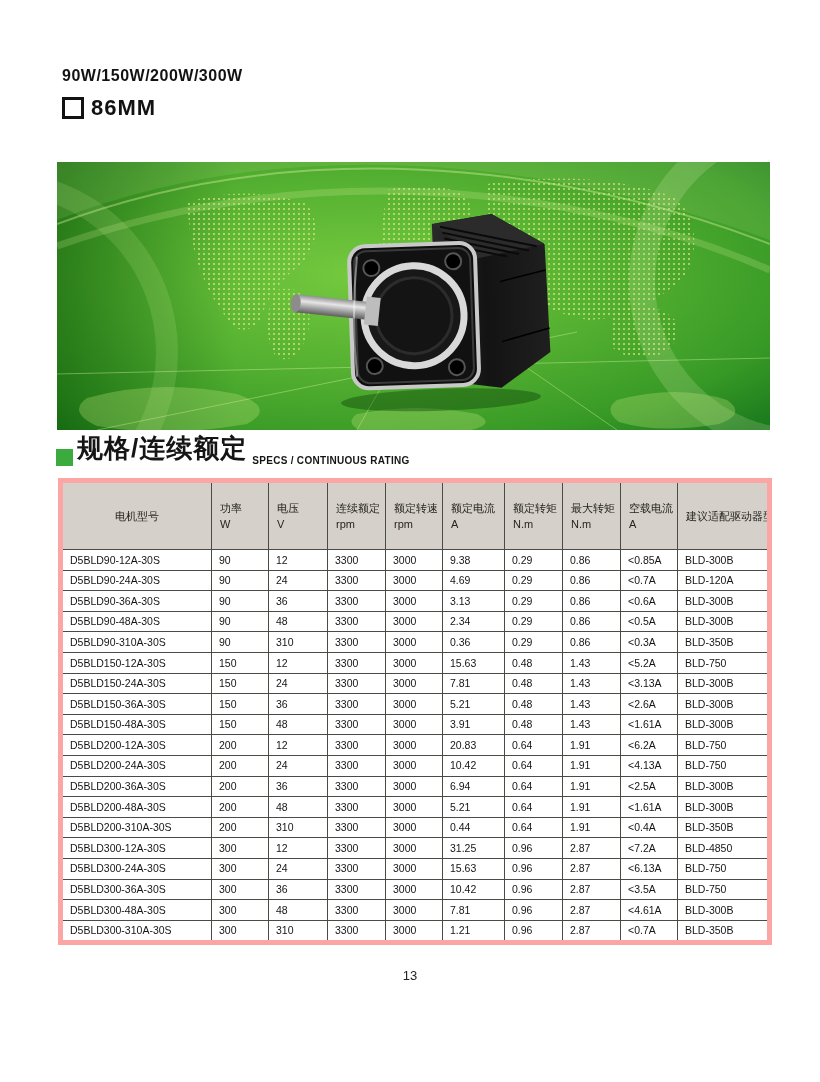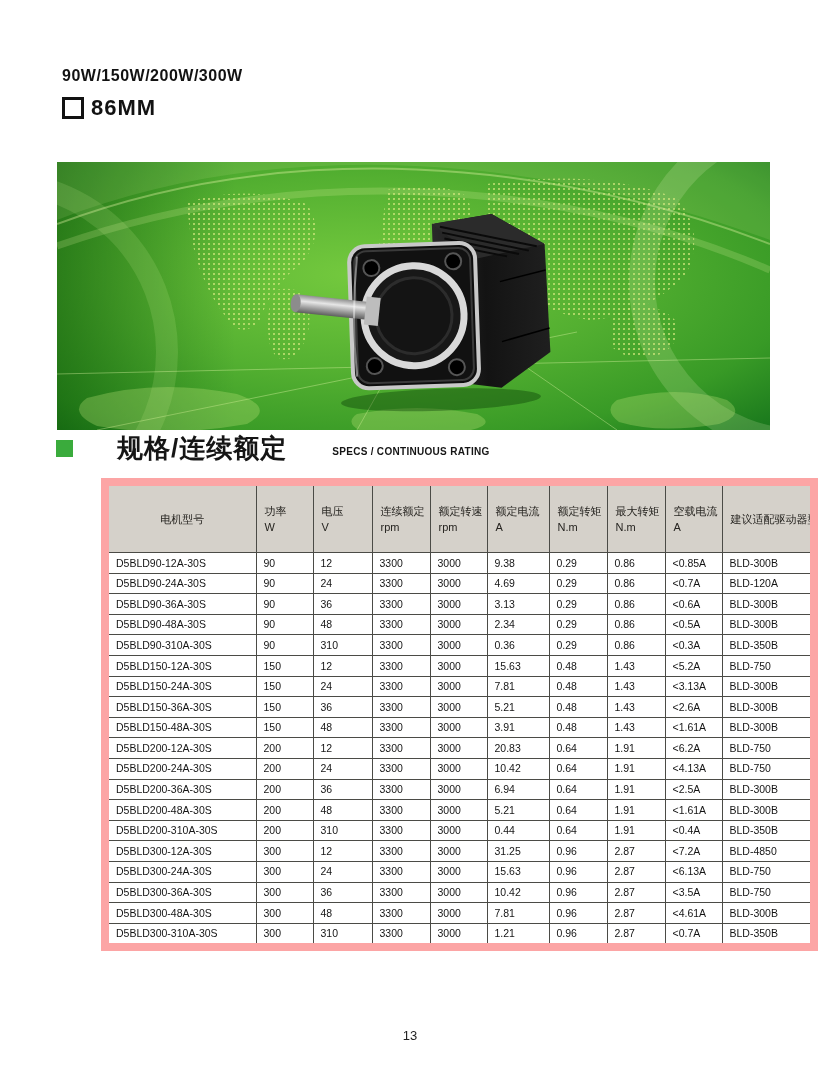--- a/index.html
+++ b/index.html
@@ -15,43 +15,43 @@
   .title-sub { font-size:16px; font-weight:bold; color:#121212; letter-spacing:0.5px; margin-top:5px; line-height:1.1; }
   .frame-line { display:flex; align-items:center; margin-top:10px; }
   .square-outline { width:16px; height:16px; border:3px solid #121212; margin-right:7px; background:#fff; }
   .frame-size { font-size:22px; font-weight:bold; color:#121212; letter-spacing:1px; }
 
   
   .banner { position:absolute; left:57px; top:162px; width:713px; height:268px; }
   .banner svg { display:block; }
 
   
-  .section-header { position:absolute; left:56px; top:431px; display:flex; align-items:center;gap:40px; }
+  .section-header { position:absolute; left:56px; top:431px; display:flex; align-items:flex-end; }
   .green-square { width:17px; height:17px; background:#3aab3c; margin-right:4px; }
   .section-cn { font-size:26px; font-weight:bold; color:#151515; letter-spacing:1px; }
   .section-en { font-size:10px; font-weight:bold; color:#151515; margin-left:5px; letter-spacing:0.3px; padding-top:6px; }
 
   
   .spec-table-wrap { position:absolute; left:58px; top:478px; }
-  table.spec { border-collapse:collapse; table-layout:fixed; width:709px; border:8px solid #fca5a5;margin-left:43px; }
+  table.spec { border-collapse:collapse; table-layout:fixed; width:709px; border:5px solid #fca5a5; }
   table.spec th, table.spec td { border:1px solid #4b4b46; overflow:hidden; white-space:nowrap; }
   table.spec thead th {
     background:#d5d1ca; height:58px; vertical-align:middle;
     font-weight:normal; font-size:11px; color:#262420; text-align:left;
     padding:4px 3px 4px 8px; line-height:1.5;
   }
   table.spec thead th.center { text-align:center; padding-left:3px; }
   table.spec td {
     height:19.6px; font-size:10.5px; color:#141414;
     padding:0 3px 0 7px; line-height:1; background:#fff;
   }
   .h-unit { font-weight:normal; }
 
   
-  .page-number { position:absolute; left:0; right:0; top:1028px; text-align:center; font-size:13px; color:#222; }
+  .page-number { position:absolute; left:0; right:0; top:968px; text-align:center; font-size:13px; color:#222; }
 </style>
 </head>
 <body>
 
 <div class="page">
 
   <div class="title-block">
     <div class="title-sub">90W/150W/200W/300W</div>
     <div class="frame-line">
       <span class="square-outline"></span>

